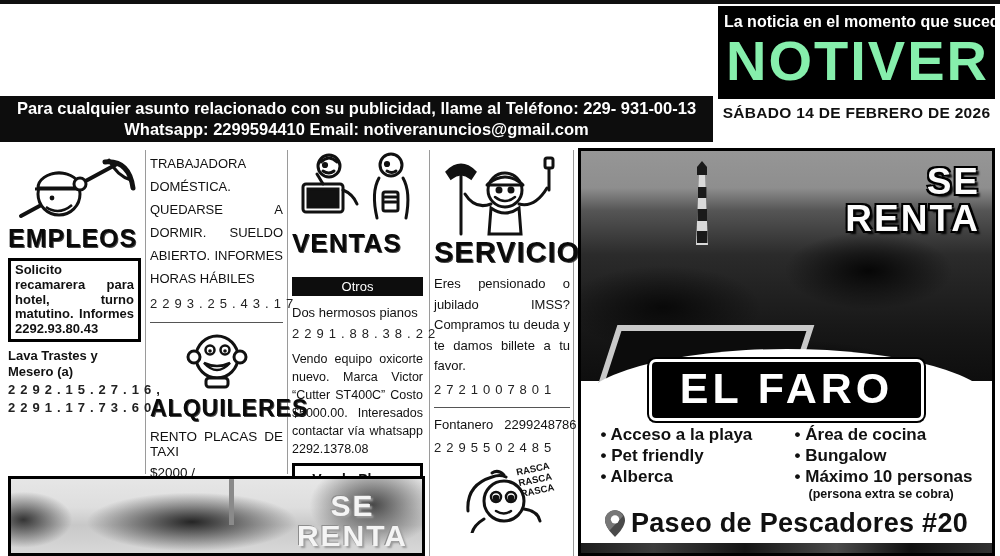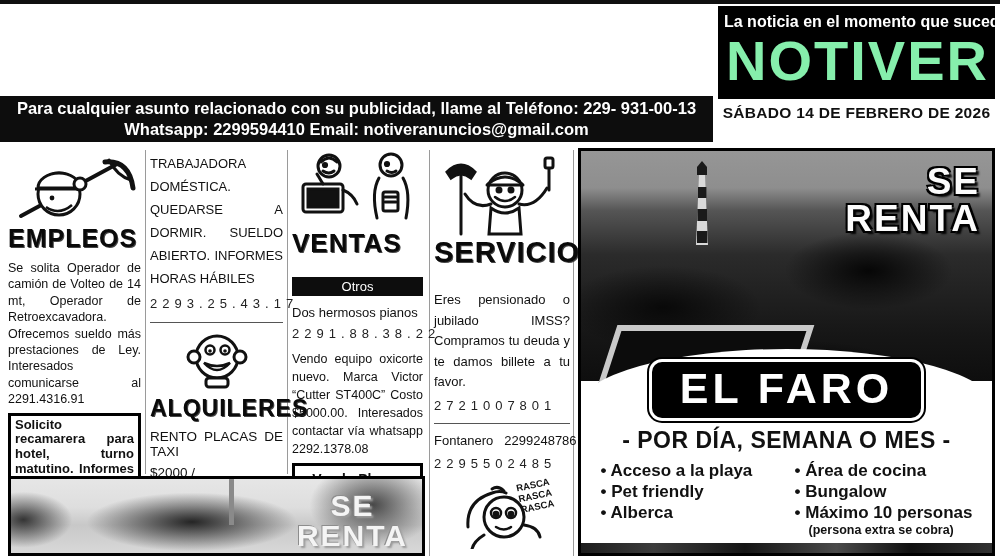--- a/index.html
+++ b/index.html
@@ -57,21 +57,21 @@
   .col3 .cat-header { font-size:26px; margin-top:-4px; }
   .col3 .blackbar { margin-top:18px; }
   .col3 .pianos { display:flex; justify-content:space-between; font-size:13px; margin-top:9px; }
   .col3 .digits { display:block; margin-top:6px; }
   .col3 .ad2 { margin-top:9px; font-size:12.5px; line-height:18px; text-align:justify; }
   .col3 .boxed { margin-top:5px; padding:4px 2px; font-weight:bold; font-size:14px; line-height:18px; text-align:center; }
 
   
   .col4 { left:434px; width:136px; }
   .col4 .cat-header { font-size:29px; margin-top:-2px; }
-  .col4 .ad1 { margin-top:21px; font-size:13px; line-height:20.5px; text-align:justify; }
+  .col4 .ad1 { margin-top:5px; font-size:13px; line-height:20.5px; text-align:justify; }
   .col4 .phone-row { margin-top:3px; border-bottom:1px solid #555; padding-bottom:9px; }
   .col4 .fontanero { margin-top:9px; font-size:13px; display:flex; justify-content:space-between;gap:11px; }
   .col4 .digits2 { display:block; margin-top:8px; }
   .col4 .diversos-wrap { position:relative; margin-top:4px; }
   .col4 .rasca { position:absolute; top:2px; right:0; font-size:9.5px; font-weight:bold;
     transform:rotate(-12deg); width:52px; line-height:11px; text-align:left; }
 
   
   .photo-left { position:absolute; left:8px; top:476px; width:417px; height:80px;
     border:3px solid #000; overflow:hidden;
@@ -96,21 +96,21 @@
       linear-gradient(#969696 0%, #8e8e8e 16%, #555 26%, #2b2b2b 45%, #161616 80%, #0e0e0e 100%); }
   .right-ad .pool { position:absolute; left:6%; bottom:-14px; width:48%; height:70px;
     background:#0c0c0c; border:6px solid #c9c9c9; transform:skewX(-18deg); }
   .right-ad .se-renta { position:absolute; top:12px; right:12px; text-align:right;
     font-weight:900; color:#fcfcfc; font-size:37px; line-height:37px; letter-spacing:2px;
     text-shadow:-2px -2px 0 #000, 2px -2px 0 #000, -2px 2px 0 #000, 3px 3px 2px #000; }
   .panel { position:absolute; left:-2px; right:-2px; top:198px; bottom:11px; background:#fff;
     border-radius:50% 50% 0 0 / 58px 58px 0 0;
     display:flex; flex-direction:column; align-items:center; }
   .elfaro-pill { margin-top:13px; background:#000; color:#fff; font-weight:900;
-    font-size:43px; line-height:46px; padding:3px 28px 7px; border-radius:10px;
+    font-size:43px; line-height:46px; padding:3px 28px 7px; border-radius:4px;
     letter-spacing:4px; box-shadow:0 0 0 3px #fff, 0 0 0 5px #000; }
   .elfaro-sub { margin-top:9px; font-size:23px; font-weight:bold; letter-spacing:.5px; white-space:nowrap; }
   .features { display:flex; gap:26px; margin-top:6px; width:372px; justify-content:space-between; }
   .features ul { list-style:none; }
   .features li { font-size:17px; font-weight:bold; line-height:21px; }
   .features li::before { content:"• "; }
   .feat-note { font-size:12.5px; font-weight:bold; margin-left:14px; }
   .addr1 { display:flex; align-items:center; gap:6px; margin-top:7px; }
   .addr1 span { font-size:27px; font-weight:900; letter-spacing:.3px; white-space:nowrap; }
   .bottom-strip { position:absolute; left:-2px; right:-2px; bottom:-3px; height:13px;
@@ -150,21 +150,20 @@
         <path d="M96 10 Q104 26 118 30" stroke-width="3"></path>
       </g>
       <circle cx="46" cy="44" r="21" fill="#fff" stroke="#111" stroke-width="3"></circle>
       <path d="M25 38 a21 15 0 0 1 42 0 z" fill="#fff" stroke="#111" stroke-width="3"></path>
       <line x1="22" y1="39" x2="70" y2="39" stroke="#111" stroke-width="3"></line>
       <circle cx="39" cy="48" r="2.4" fill="#111"></circle>
       <path d="M33 57 Q46 66 59 55" fill="none" stroke="#111" stroke-width="2.5"></path>
       <circle cx="67" cy="34" r="6" fill="#fff" stroke="#111" stroke-width="3"></circle>
     </svg>
     <div class="cat-header">EMPLEOS</div>
-    <div class="ad1 just">Se solita Operador de camión de Volteo de 14 mt, Operador de Retroexcavadora. Ofrecemos sueldo más prestaciones de Ley. Interesados comunicarse al 2291.4316.91</div>
     <div class="boxed">Solicito recamarera para hotel, turno matutino. Informes 2292.93.80.43</div>
     <div class="lava">
       <div>Lava Trastes y Mesero (a)</div>
       <span class="digits">2292.15.27.16,</span>
       <span class="digits">2291.17.73.60</span>
     </div>
   </div>
 
   <div class="col col2">
     <div class="ad1">TRABAJADORA DOMÉSTICA. QUEDARSE A DORMIR. SUELDO ABIERTO. INFORMES HORAS HÁBILES</div>
@@ -289,21 +288,20 @@
         <polygon points="8,6 18,6 13,0" fill="#1a1a1a"></polygon>
       </svg>
       <div class="pool"></div>
       <div class="se-renta">
         <div>SE</div>
         <div>RENTA</div>
       </div>
     </div>
     <div class="panel">
       <div class="elfaro-pill">EL FARO</div>
-      <div class="elfaro-sub">- POR DÍA, SEMANA O MES -</div>
       <div class="features">
         <ul>
           <li>Acceso a la playa</li>
           <li>Pet friendly</li>
           <li>Alberca</li>
         </ul>
         <ul>
           <li>Área de cocina</li>
           <li>Bungalow</li>
           <li>Máximo 10 personas</li>

